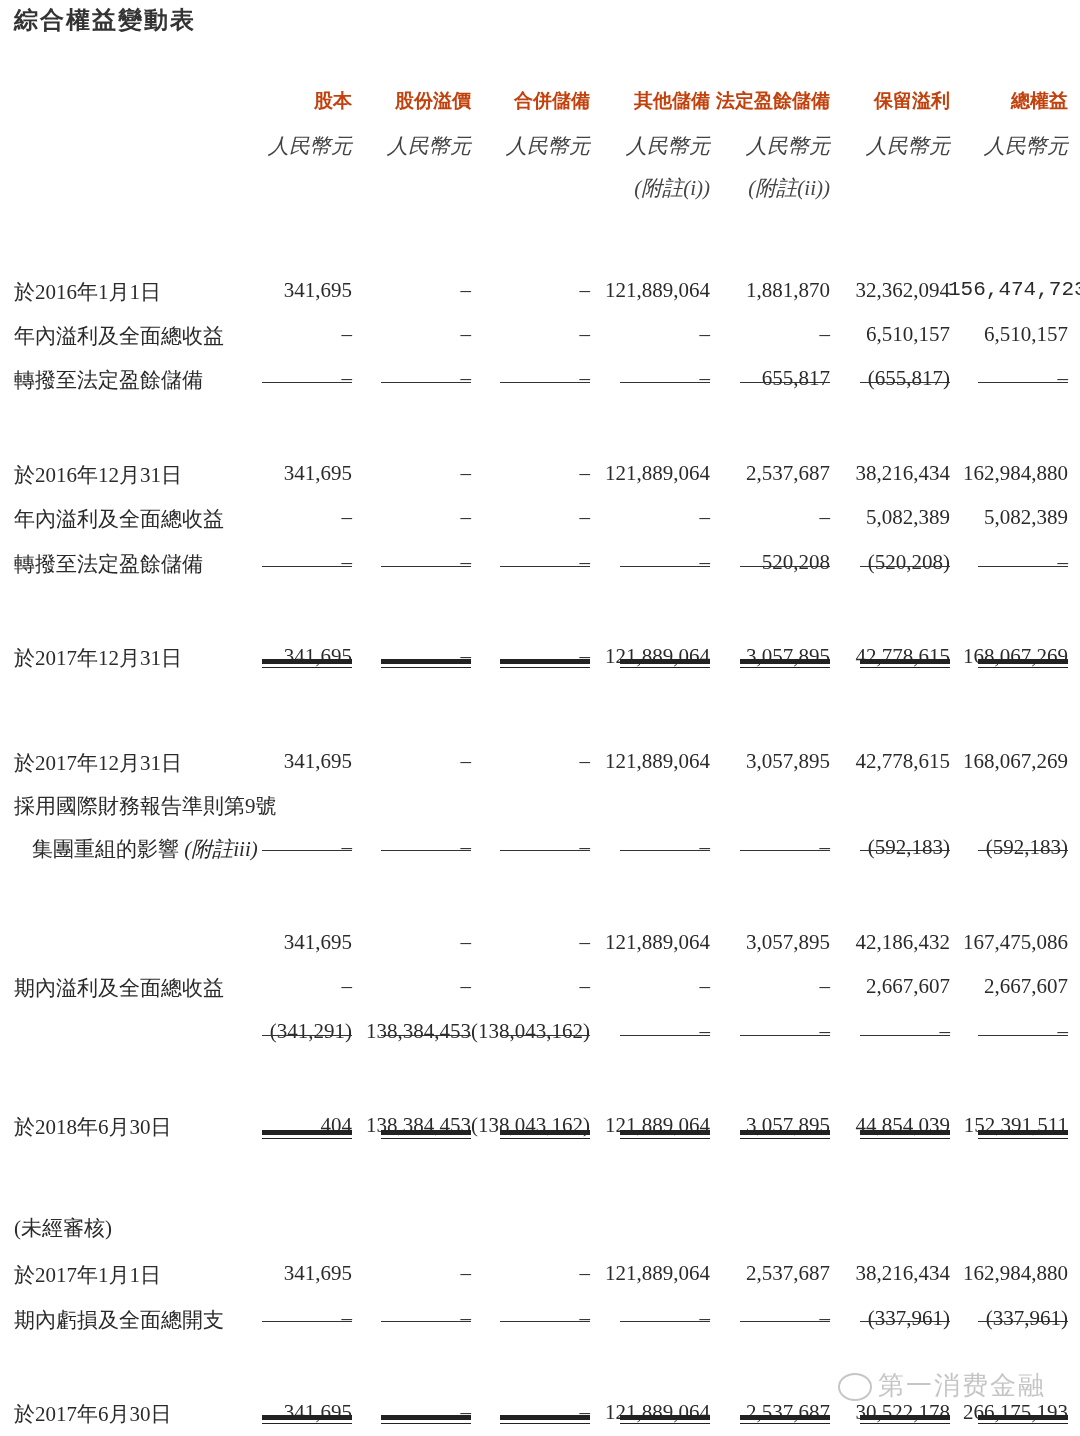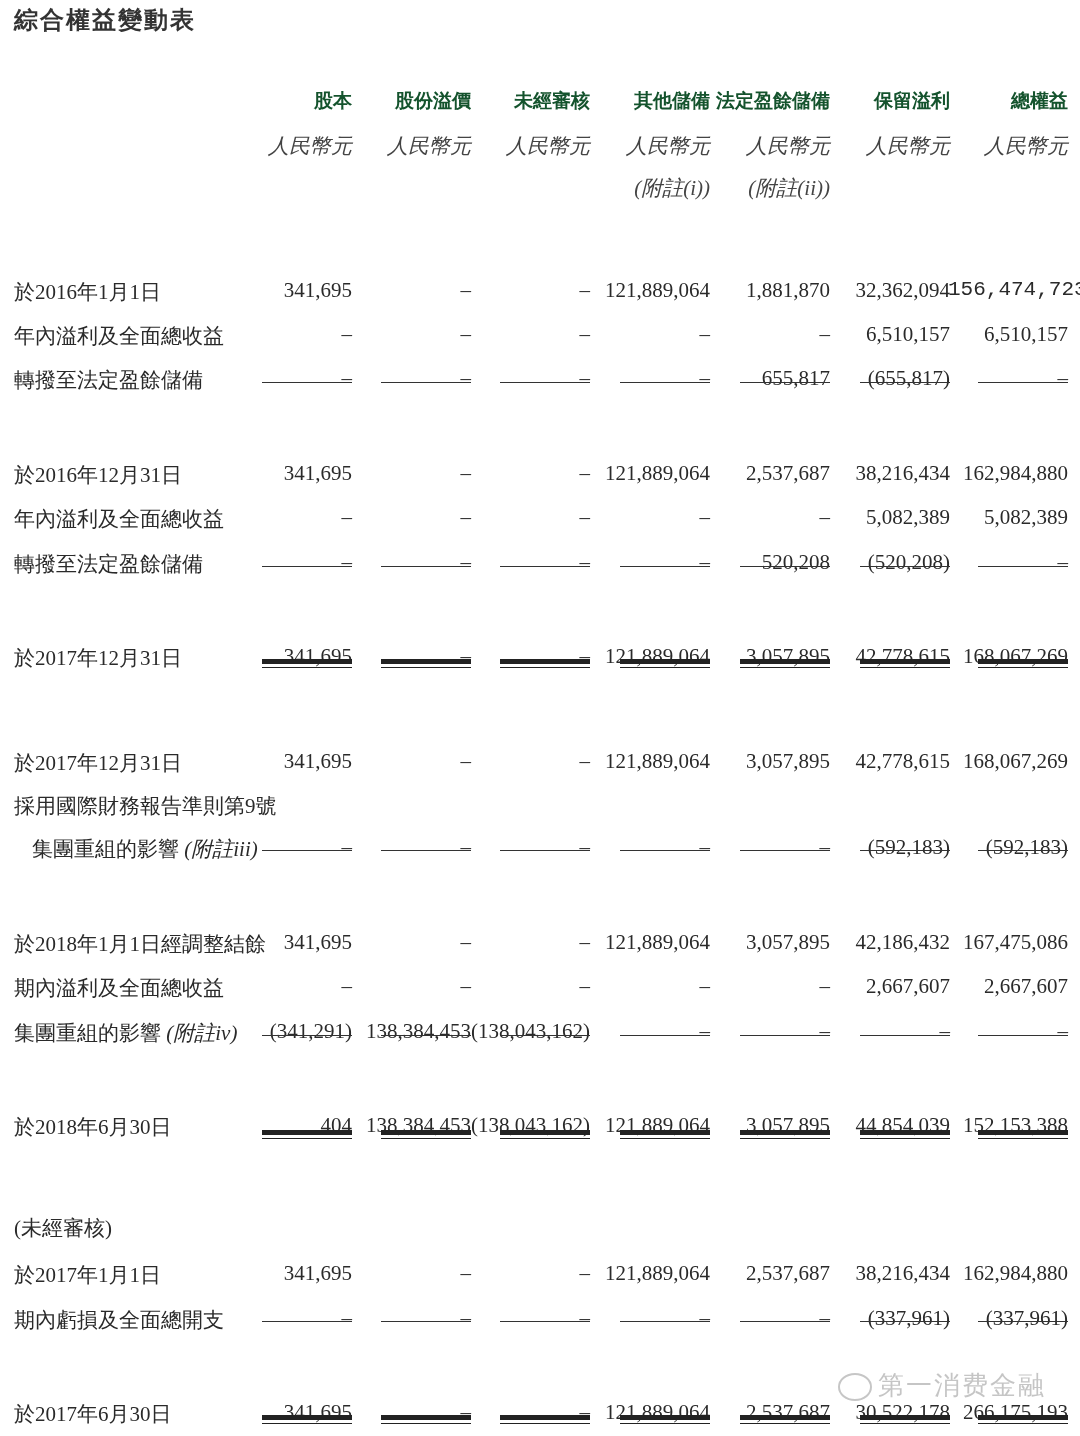--- a/index.html
+++ b/index.html
@@ -10,21 +10,21 @@
   }
   .title {
     position: absolute; left: 14px; top: 4px;
     font-family: "DejaVu Sans", "Liberation Sans", sans-serif;
     font-size: 24px; font-weight: bold; letter-spacing: 2px; color: #333;
   }
   .hdr { position: absolute; width: 130px; text-align: right; }
   .hdr .name {
     position: absolute; right: 0; top: 88px; white-space: nowrap;
     font-family: "DejaVu Sans", "Liberation Sans", sans-serif;
-    font-size: 19px; font-weight: bold; color: #14532d;
+    font-size: 19px; font-weight: bold; color: #c2410c;
   }
   .hdr .unit {
     position: absolute; right: 0; top: 132px; white-space: nowrap;
     font-size: 21px; font-style: italic; color: #444;
   }
   .hdr .note {
     position: absolute; right: 0; top: 174px; white-space: nowrap;
     font-size: 21px; font-style: italic; color: #444;
   }
   .row { position: absolute; left: 0; width: 1080px; height: 30px; margin-top: 16px; }
@@ -65,21 +65,21 @@
 
 <div class="hdr" style="left:222px;top:0;">
   <span class="name">股本</span>
   <span class="unit">人民幣元</span>
 </div>
 <div class="hdr" style="left:341px;top:0;">
   <span class="name">股份溢價</span>
   <span class="unit">人民幣元</span>
 </div>
 <div class="hdr" style="left:460px;top:0;">
-  <span class="name">未經審核</span>
+  <span class="name">合併儲備</span>
   <span class="unit">人民幣元</span>
 </div>
 <div class="hdr" style="left:580px;top:0;">
   <span class="name">其他儲備</span>
   <span class="unit">人民幣元</span>
   <span class="note">(附註(i))</span>
 </div>
 <div class="hdr" style="left:700px;top:0;">
   <span class="name">法定盈餘儲備</span>
   <span class="unit">人民幣元</span>
@@ -221,41 +221,39 @@
   <div class="line" style="top:850px;left:262px;width:90px;"></div>
   <div class="line" style="top:850px;left:381px;width:90px;"></div>
   <div class="line" style="top:850px;left:500px;width:90px;"></div>
   <div class="line" style="top:850px;left:620px;width:90px;"></div>
   <div class="line" style="top:850px;left:740px;width:90px;"></div>
   <div class="line" style="top:850px;left:860px;width:90px;"></div>
   <div class="line" style="top:850px;left:978px;width:90px;"></div>
 </div>
 
 <div class="row" style="top:914px;">
-  <span class="label">於2018年1月1日經調整結餘</span>
   <span class="cell" style="left:232px;">341,695</span>
   <span class="cell" style="left:351px;">–</span>
   <span class="cell" style="left:470px;">–</span>
   <span class="cell" style="left:590px;">121,889,064</span>
   <span class="cell" style="left:710px;">3,057,895</span>
   <span class="cell" style="left:830px;">42,186,432</span>
   <span class="cell" style="left:948px;">167,475,086</span>
 </div>
 <div class="row" style="top:958px;">
   <span class="label">期內溢利及全面總收益</span>
   <span class="cell" style="left:232px;">–</span>
   <span class="cell" style="left:351px;">–</span>
   <span class="cell" style="left:470px;">–</span>
   <span class="cell" style="left:590px;">–</span>
   <span class="cell" style="left:710px;">–</span>
   <span class="cell" style="left:830px;">2,667,607</span>
   <span class="cell" style="left:948px;">2,667,607</span>
 </div>
 <div class="row" style="top:1003px;">
-  <span class="label"><span>集團重組的影響</span> <i>(附註iv)</i></span>
   <span class="cell neg" style="left:232px;">(341,291)</span>
   <span class="cell" style="left:351px;">138,384,453</span>
   <span class="cell neg" style="left:470px;">(138,043,162)</span>
   <span class="cell" style="left:590px;">–</span>
   <span class="cell" style="left:710px;">–</span>
   <span class="cell" style="left:830px;">–</span>
   <span class="cell" style="left:948px;">–</span>
 </div>
 <div>
   <div class="line" style="top:1035px;left:262px;width:90px;"></div>
@@ -268,21 +266,21 @@
 </div>
 
 <div class="row" style="top:1097px;">
   <span class="label">於2018年6月30日</span>
   <span class="cell" style="left:232px;">404</span>
   <span class="cell" style="left:351px;">138,384,453</span>
   <span class="cell neg" style="left:470px;">(138,043,162)</span>
   <span class="cell" style="left:590px;">121,889,064</span>
   <span class="cell" style="left:710px;">3,057,895</span>
   <span class="cell" style="left:830px;">44,854,039</span>
-  <span class="cell" style="left:948px;">152,153,388</span>
+  <span class="cell" style="left:948px;">152,391,511</span>
 </div>
 <div>
   <div class="dline" style="top:1130px;left:262px;width:90px;"></div>
   <div class="dline" style="top:1130px;left:381px;width:90px;"></div>
   <div class="dline" style="top:1130px;left:500px;width:90px;"></div>
   <div class="dline" style="top:1130px;left:620px;width:90px;"></div>
   <div class="dline" style="top:1130px;left:740px;width:90px;"></div>
   <div class="dline" style="top:1130px;left:860px;width:90px;"></div>
   <div class="dline" style="top:1130px;left:978px;width:90px;"></div>
 </div>

